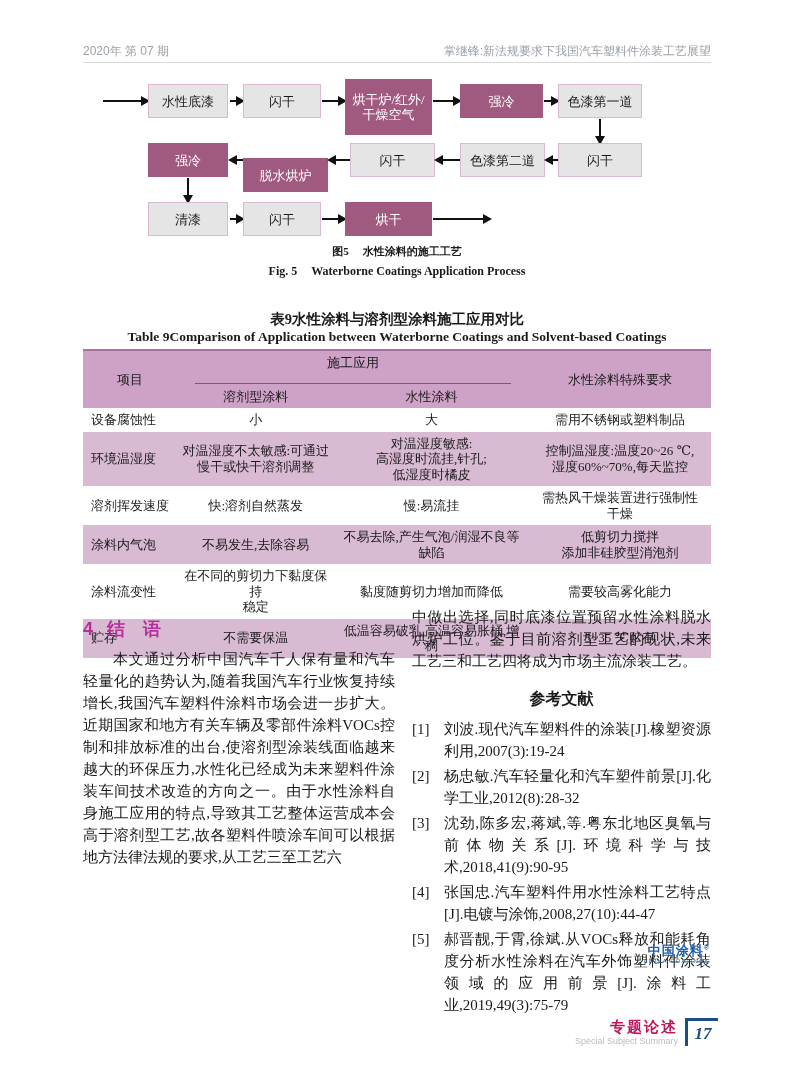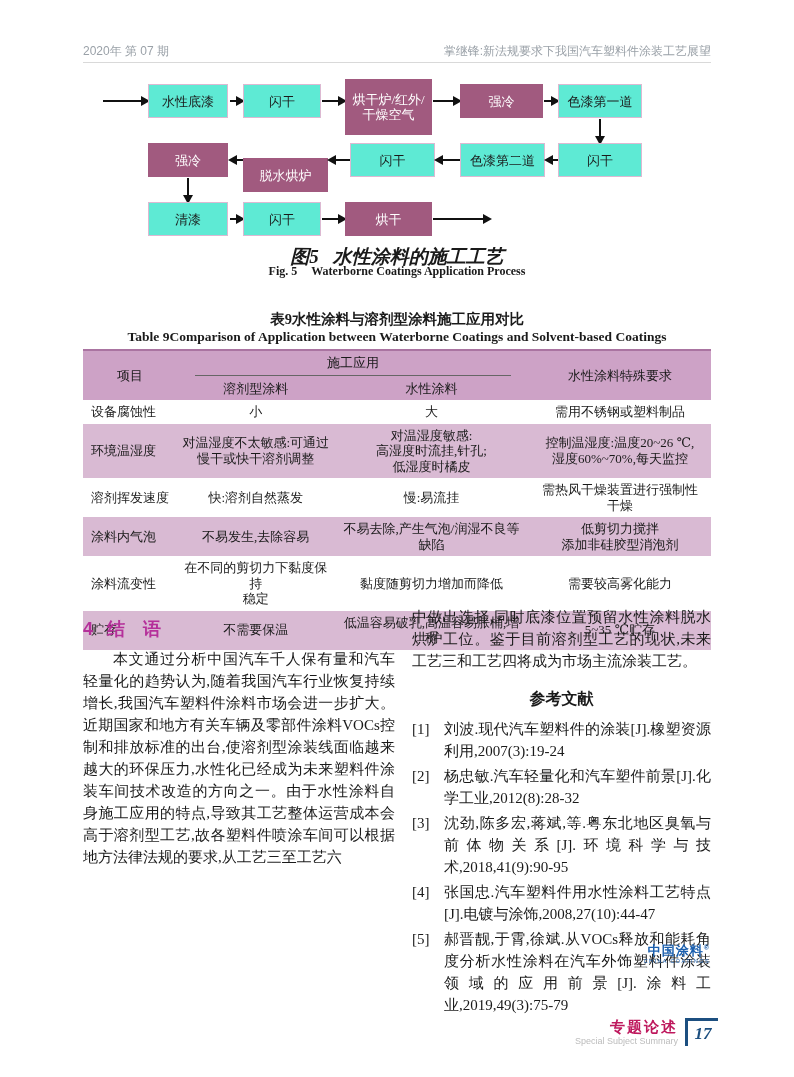--- a/index.html
+++ b/index.html
@@ -8,46 +8,46 @@
 
   
   .runhead{position:absolute;left:83px;right:83px;top:40px;height:20px;
            font-family:"Liberation Sans","DejaVu Sans",sans-serif;font-size:12px;color:#9aa1a8;
            display:flex;justify-content:space-between;align-items:flex-end;}
   .runhead-rule{position:absolute;left:83px;right:83px;top:62px;border-top:1px solid #d9d9d9;}
 
   
   .figure{position:absolute;left:83px;top:76px;width:628px;height:166px;}
   .fbox{position:absolute;height:34px;display:flex;align-items:center;justify-content:center;
-        text-align:center;font-size:13px;line-height:15px;background:#5eead4;
+        text-align:center;font-size:13px;line-height:15px;background:#e5e5e5;
         border:1px solid #dcb9d2;box-sizing:border-box;padding:1px 3px;}
   .fbox.dark{background:#a15a7f;border-color:#a15a7f;color:#fff;}
   .ar{position:absolute;background:#111;height:2px;}
   .ar.right::after{content:'';position:absolute;right:-2px;top:-4px;width:0;height:0;
         border-left:9px solid #111;border-top:5px solid transparent;border-bottom:5px solid transparent;}
   .ar.left::before{content:'';position:absolute;left:-2px;top:-4px;width:0;height:0;
         border-right:9px solid #111;border-top:5px solid transparent;border-bottom:5px solid transparent;}
   .ar.down{width:2px;height:auto;}
   .ar.down::after{content:'';position:absolute;bottom:-2px;left:-4px;width:0;height:0;
         border-top:9px solid #111;border-left:5px solid transparent;border-right:5px solid transparent;}
 
   .caption{position:absolute;left:83px;width:628px;text-align:center;font-weight:700;}
-  .cap-zh{top:244px;font-size:19px;font-style:italic;}
+  .cap-zh{top:244px;font-size:11px;}
   .cap-en{top:264px;font-size:12px;}
   .cap-zh .sp,.cap-en .sp{display:inline-block;width:14px;}
 
   
   .tbl-cap-zh{top:310px;font-size:14.5px;}
   .tbl-cap-en{top:329px;font-size:13.5px;}
   table.cmp{position:absolute;left:83px;top:349px;width:628px;border-collapse:collapse;
         font-size:13px;line-height:15.5px;table-layout:fixed;
         border-top:2px solid #aa74a1;}
   table.cmp th,table.cmp td{padding:4px 4px;text-align:center;vertical-align:middle;font-weight:400;}
   table.cmp thead{background:#cda2c6;}
-  table.cmp .group-cell{position:relative;padding-bottom:6px;}
+  table.cmp .group-cell{position:relative;padding-bottom:14px;}
   table.cmp .group-cell::after{content:'';position:absolute;left:18px;right:18px;bottom:1px;
         border-bottom:1px solid #666;}
   table.cmp tr.stripe{background:#d9bad3;}
   table.cmp td.item{text-align:left;padding-left:8px;}
   .pre{white-space:pre-line;}
 
   
   .cols{position:absolute;left:83px;top:606px;width:628px;display:flex;gap:17px;}
   .col{font-size:15px;line-height:22px;text-align:justify;}
   .col.left{width:312px;}

